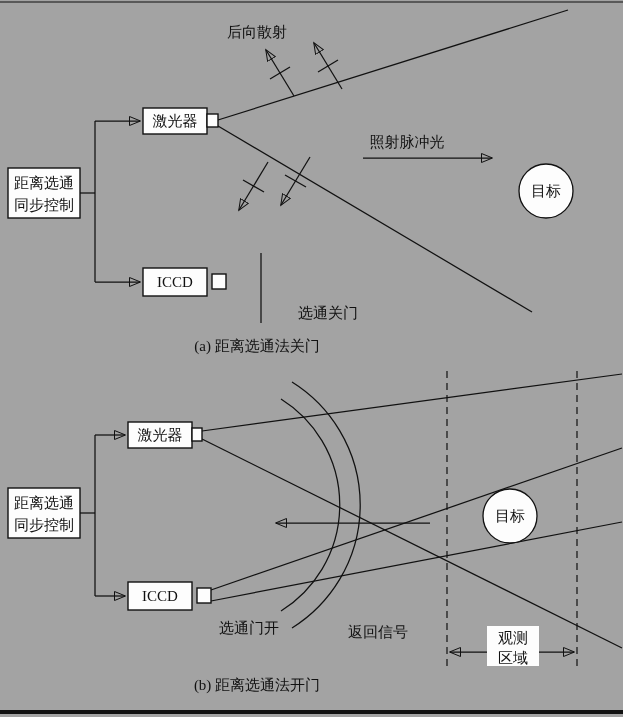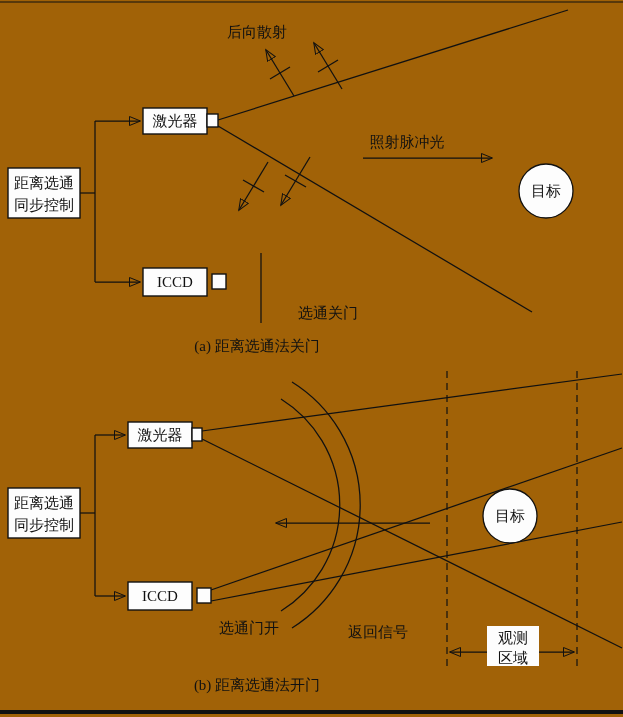--- a/index.html
+++ b/index.html
@@ -1,19 +1,19 @@
 <!DOCTYPE html>
 <html><head>
 <meta charset="utf-8">
 <style>
   html, body { margin: 0; padding: 0; background: #ffffff; }
   .page {
     width: 623px;
     height: 717px;
-    background: #a16207;
+    background: #a3a3a3;
     position: relative;
     overflow: hidden;
     font-family: "Liberation Serif", "DejaVu Serif", serif;
   }
   svg { display: block; }
   svg text {
     fill: #111111;
     font-family: "Liberation Serif", "DejaVu Serif", serif;
     font-size: 15px;
   }

